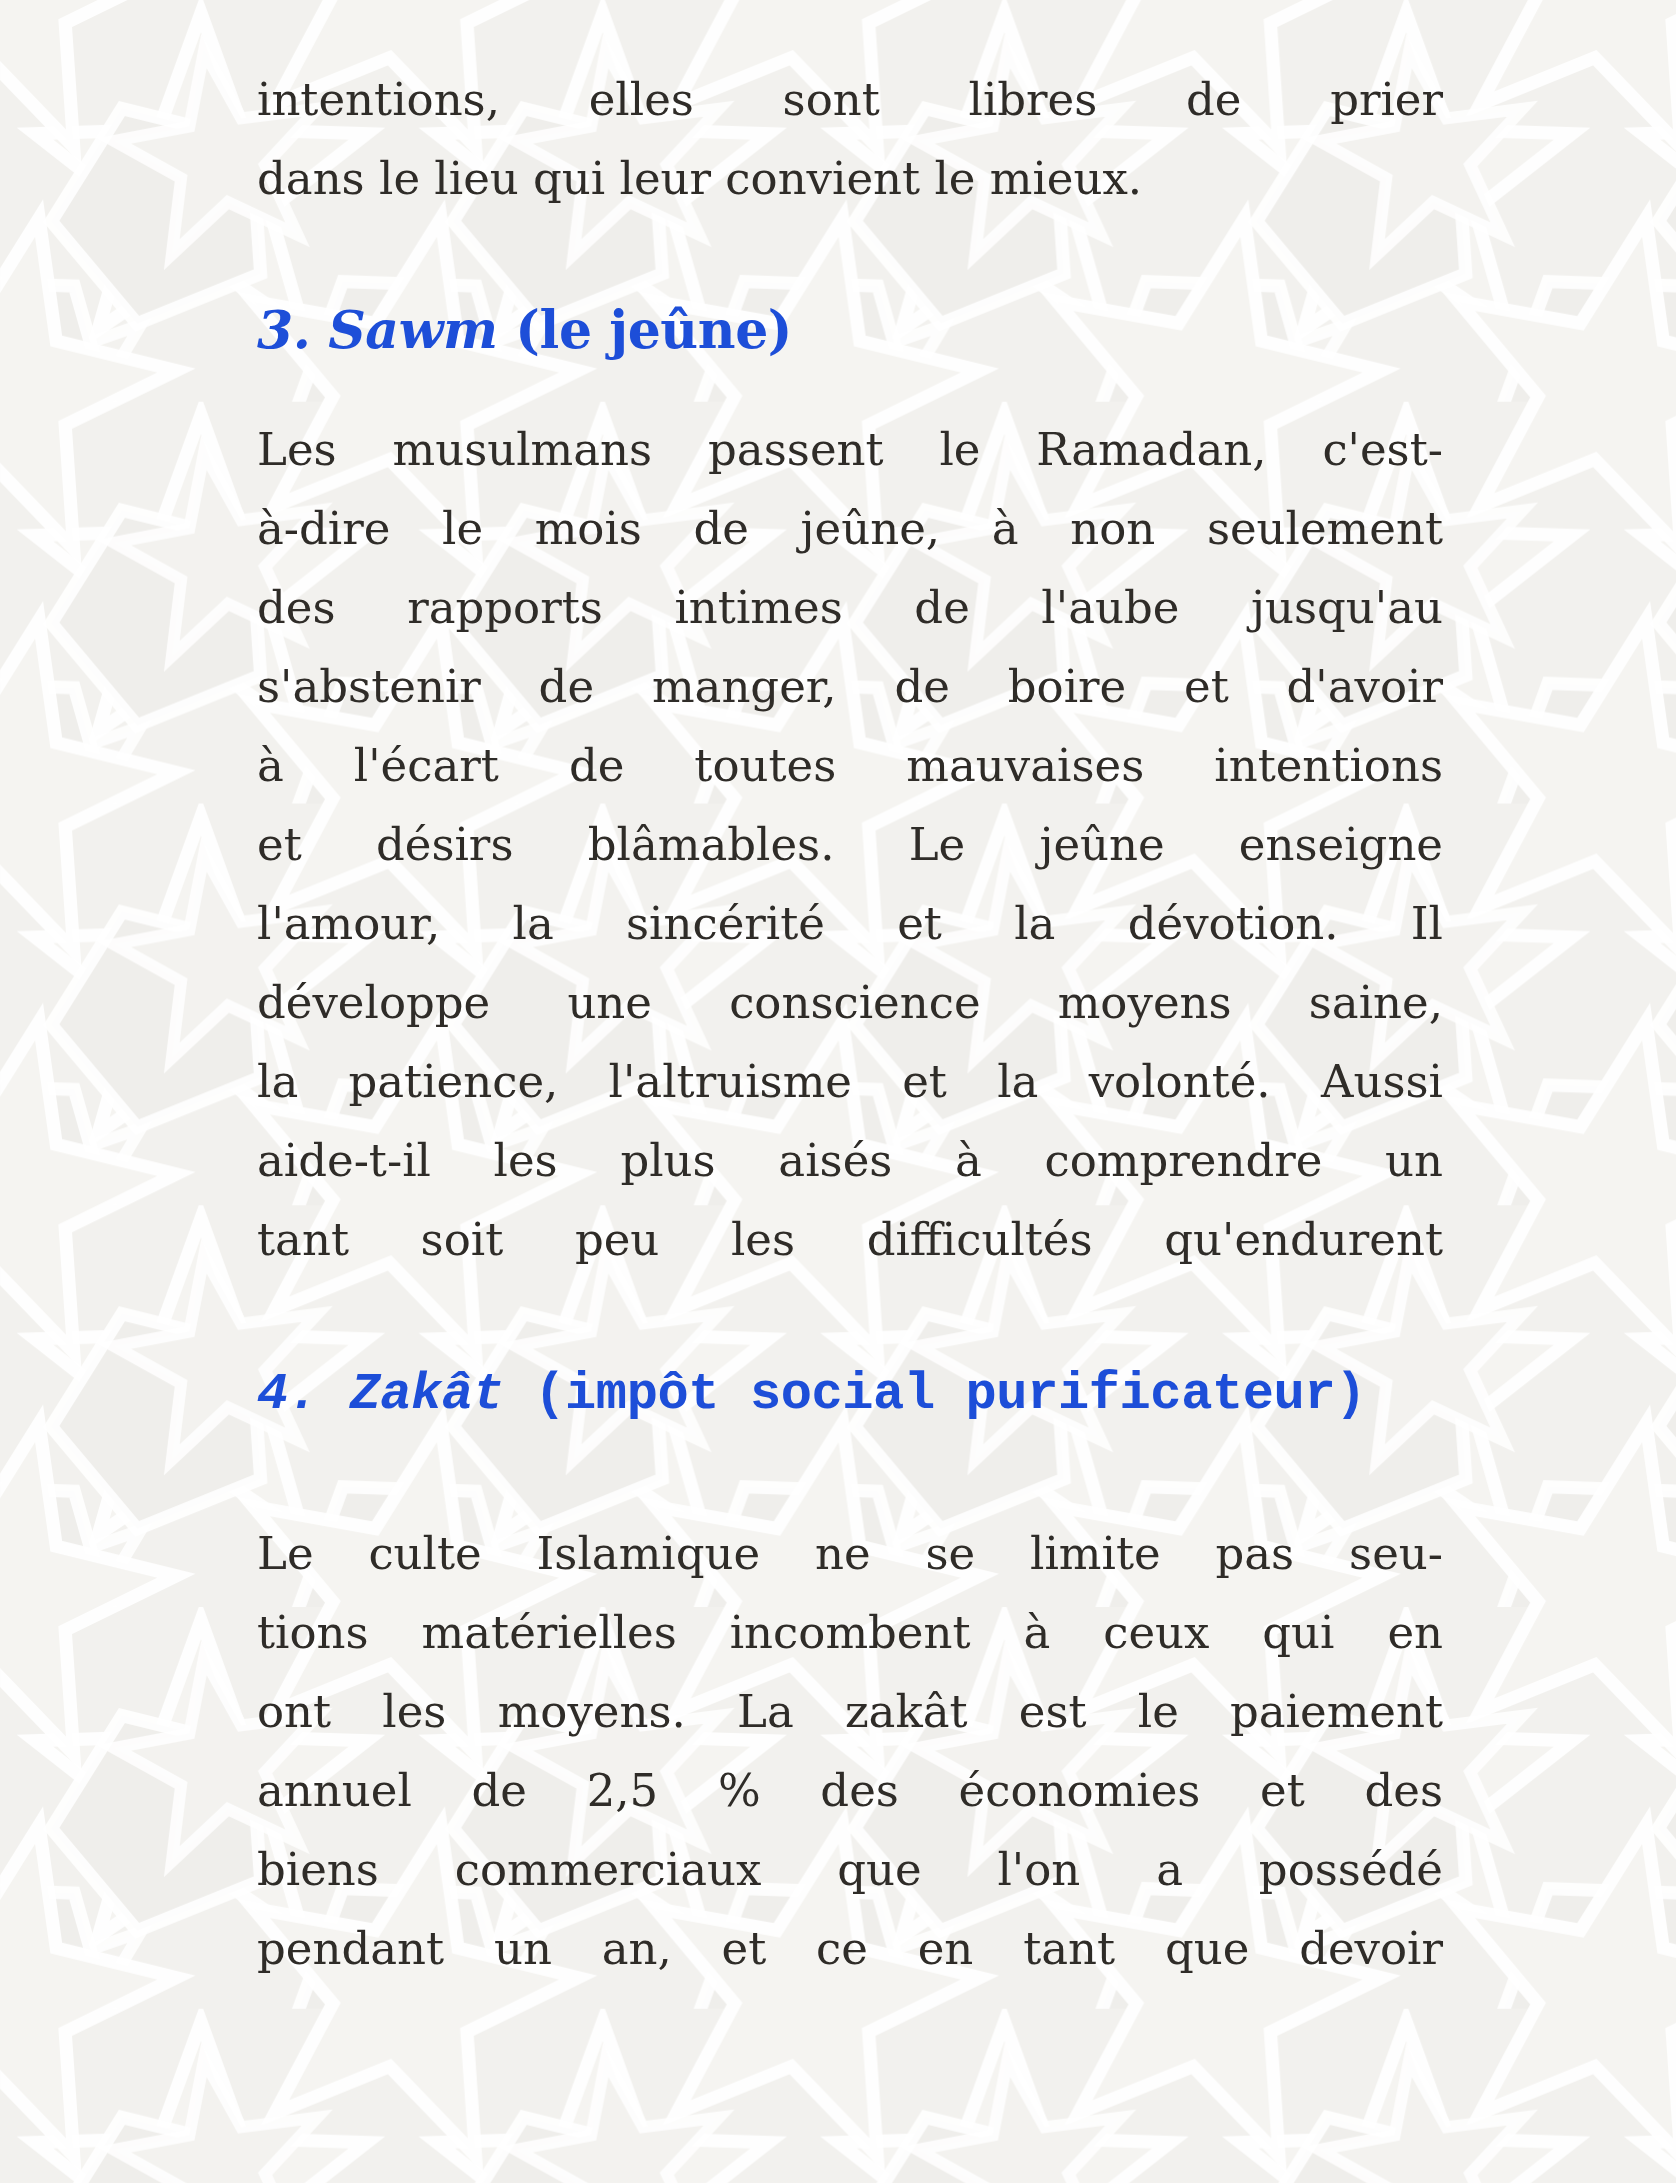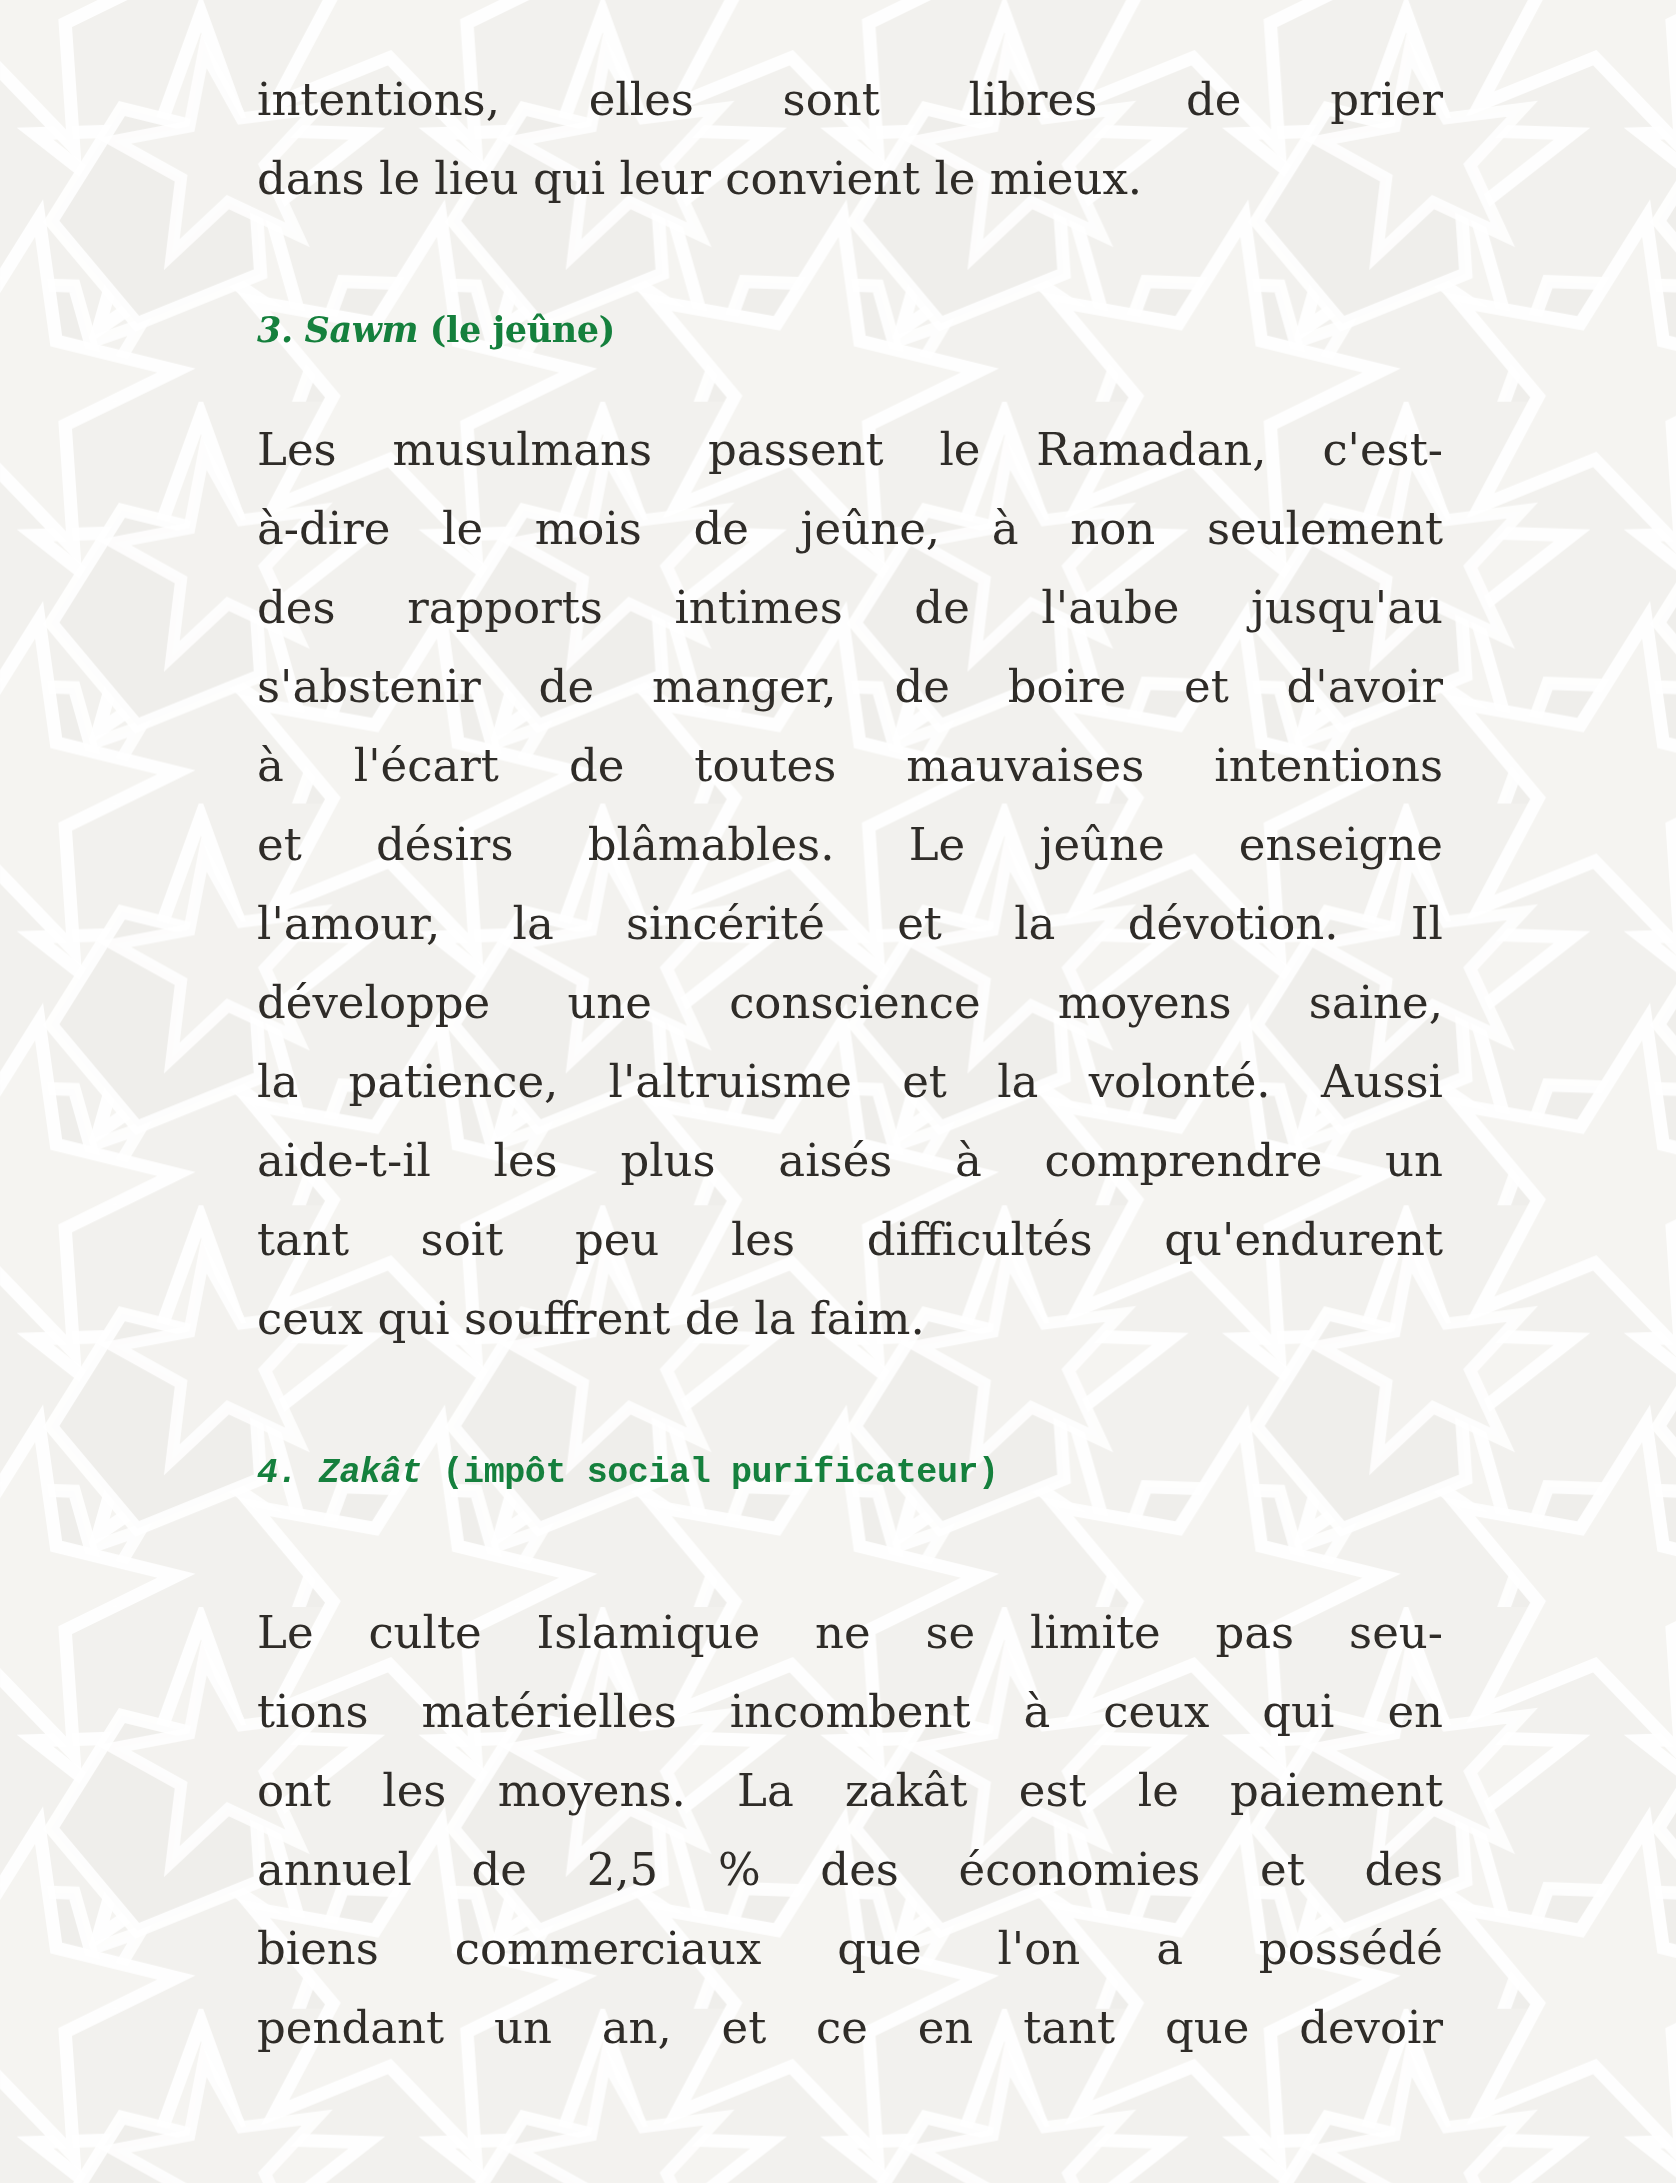--- a/index.html
+++ b/index.html
@@ -32,24 +32,24 @@
   .line{
     text-align:justify;
     text-align-last:justify;
     height:79px;
     overflow:visible;
   }
   .line-end{
     text-align-last:left;
   }
   .heading{
-    font-size:35px;
+    font-size:52px;
     line-height:65px;
     font-weight:bold;
-    color:#15803d;
+    color:#1d4ed8;
     letter-spacing:-0.4px;
   }
   .h-italic{font-style:italic;}
   .h-roman{font-style:normal;}
   .heading-sawm{margin-top:79px;}
   .para-sawm{margin-top:48px;}
   .heading-zakat{margin-top:83px;font-family:Liberation Mono, monospace;}
   .para-zakat{margin-top:87px;}
 </style>
 </head>
@@ -94,21 +94,20 @@
         <div class="line">à-dire le mois de jeûne, à non seulement</div>
         <div class="line">des rapports intimes de l'aube jusqu'au</div>
         <div class="line">s'abstenir de manger, de boire et d'avoir</div>
         <div class="line">à l'écart de toutes mauvaises intentions</div>
         <div class="line">et désirs blâmables. Le jeûne enseigne</div>
         <div class="line">l'amour, la sincérité et la dévotion. Il</div>
         <div class="line">développe une conscience moyens saine,</div>
         <div class="line">la patience, l'altruisme et la volonté. Aussi</div>
         <div class="line">aide-t-il les plus aisés à comprendre un</div>
         <div class="line">tant soit peu les difficultés qu'endurent</div>
-        <div class="line line-end">ceux qui souffrent de la faim.</div>
       </div>
 
     <div class="heading heading-zakat">
       <span class="h-italic">4. Zakât</span><span class="h-roman"> (impôt social purificateur)</span>
     </div>
 
     <div class="para para-zakat">
         <div class="line">Le culte Islamique ne se limite pas seu-</div>
         <div class="line">tions matérielles incombent à ceux qui en</div>
         <div class="line">ont les moyens. La zakât est le paiement</div>

